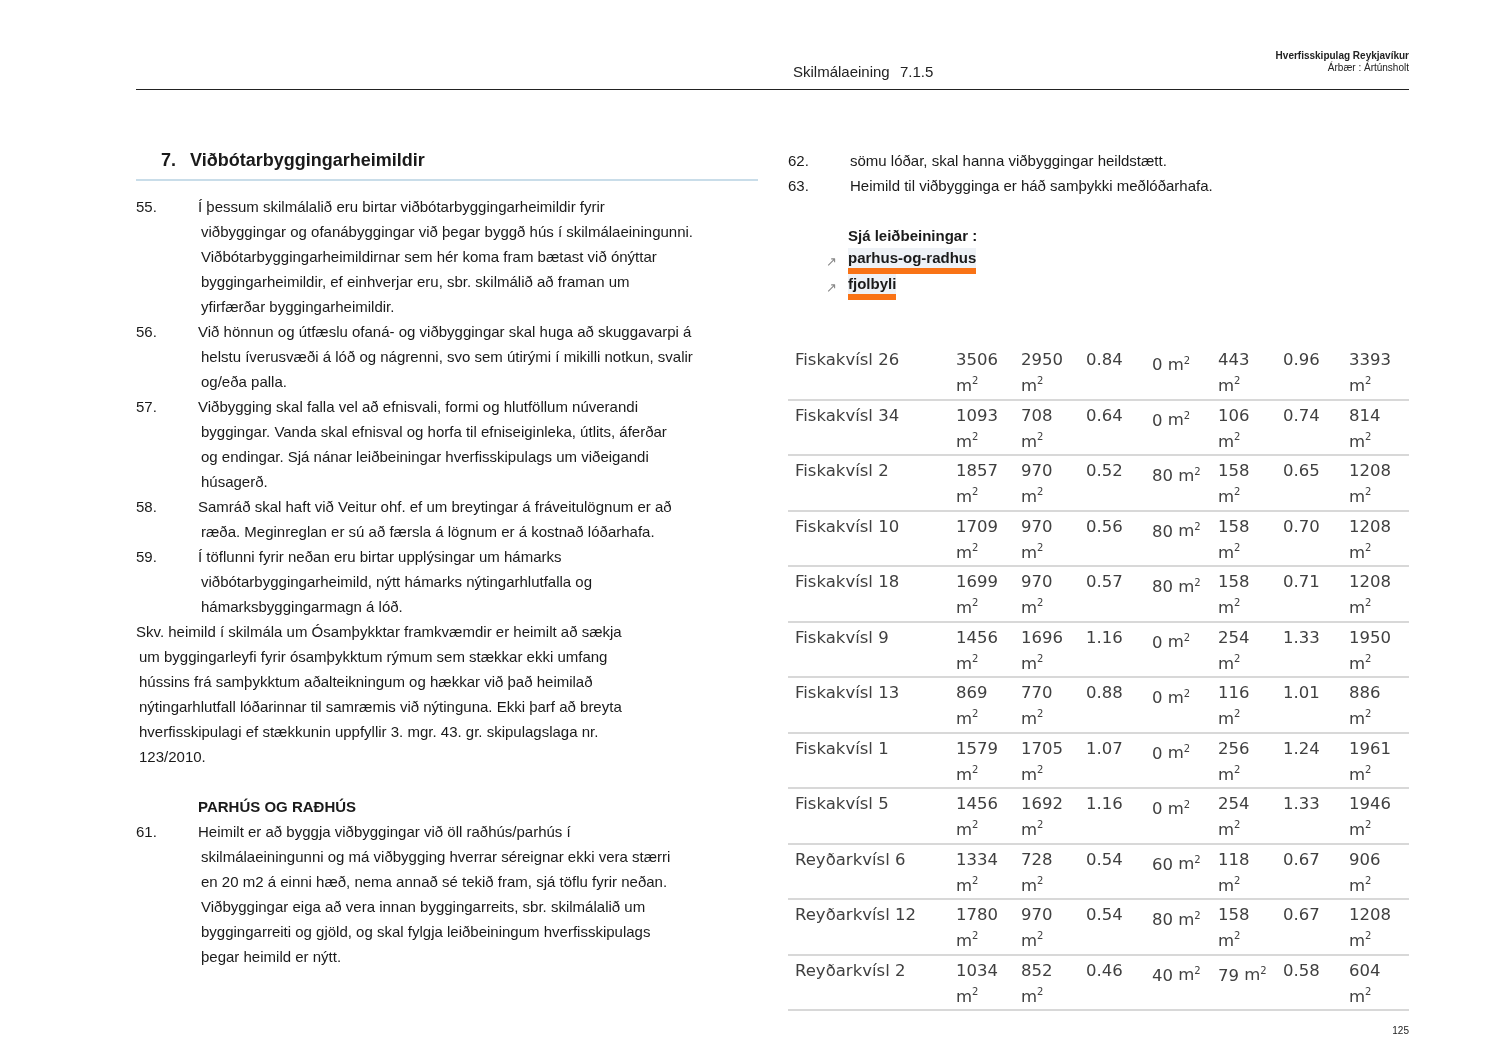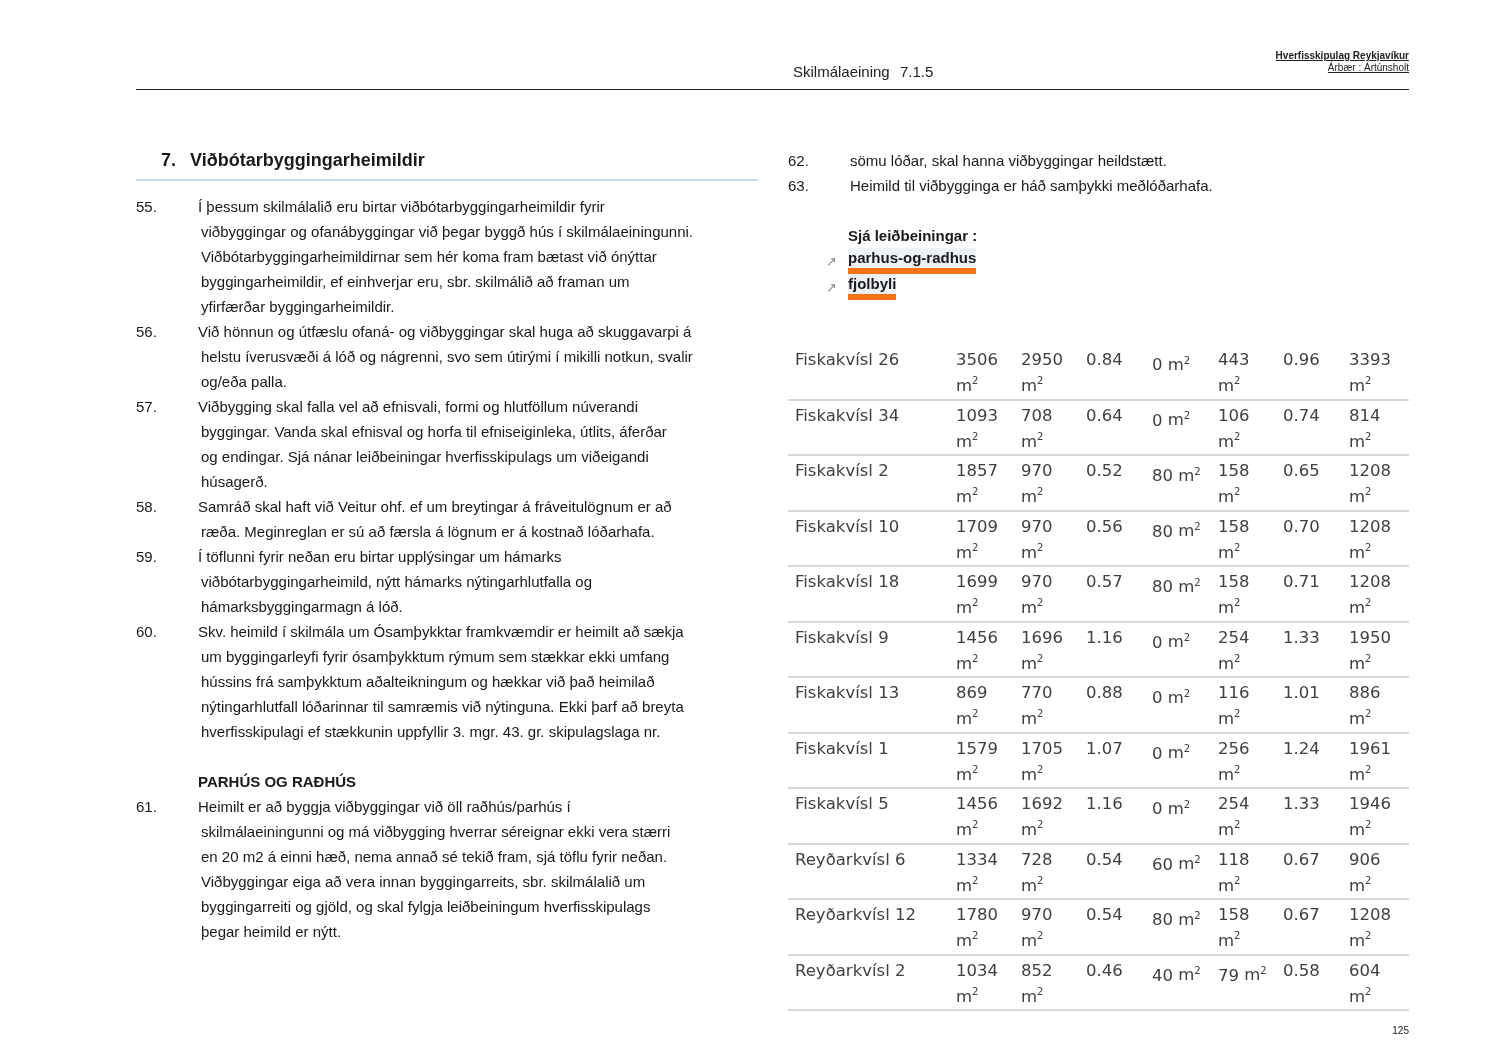--- a/index.html
+++ b/index.html
@@ -3,21 +3,21 @@
 <meta charset="utf-8">
 <style>
   html, body { margin: 0; padding: 0; background: #ffffff; }
   body {
     width: 1500px; height: 1061px; position: relative; overflow: hidden;
     font-family: "Liberation Sans", sans-serif; color: #1a1a1a;
   }
   .header-left { position: absolute; top: 63px; left: 793px; font-size: 15px; color: #222; }
   .header-left span { display: inline-block; }
   .header-left .sec { width: 107px; }
-  .header-right { position: absolute; top: 50px; right: 91px; text-align: right; font-size: 10px; line-height: 12px; color: #222; text-decoration: underline; }
+  .header-right { position: absolute; top: 50px; right: 91px; text-align: right; font-size: 10px; line-height: 12px; color: #222; }
   .header-right .t1 { font-weight: bold; }
   .header-rule { position: absolute; top: 89px; left: 136px; width: 1273px; height: 1px; background: #222; }
 
   .left-col { position: absolute; top: 145px; left: 136px; width: 622px; }
   .sec-title { font-size: 18px; font-weight: bold; padding-left: 25px; height: 34px; line-height: 30px; }
   .sec-title .num { display: inline-block; width: 29px; }
   .title-rule { height: 2px; background: #c9dde9; margin-bottom: 13px; }
 
   .para { display: flex; font-size: 15px; line-height: 25px; }
   .para .pnum { width: 62px; flex-shrink: 0; }
@@ -102,27 +102,27 @@
       </div>
       <div class="para">
         <div class="pnum">59.</div>
         <div class="ptext">
           <span class="line">Í töflunni fyrir neðan eru birtar upplýsingar um hámarks</span>
           <span class="line">viðbótarbyggingarheimild, nýtt hámarks nýtingarhlutfalla og</span>
           <span class="line">hámarksbyggingarmagn á lóð.</span>
         </div>
       </div>
       <div class="para">
-        <div class="pnum">60.</div>
         <div class="ptext">
           <span class="line">Skv. heimild í skilmála um Ósamþykktar framkvæmdir er heimilt að sækja</span>
           <span class="line">um byggingarleyfi fyrir ósamþykktum rýmum sem stækkar ekki umfang</span>
           <span class="line">hússins frá samþykktum aðalteikningum og hækkar við það heimilað</span>
           <span class="line">nýtingarhlutfall lóðarinnar til samræmis við nýtinguna. Ekki þarf að breyta</span>
           <span class="line">hverfisskipulagi ef stækkunin uppfyllir 3. mgr. 43. gr. skipulagslaga nr.</span>
+          <span class="line">123/2010.</span>
         </div>
       </div>
     </div>
   <div class="subhead">PARHÚS OG RAÐHÚS</div>
   <div id="para61">
       <div class="para">
         <div class="pnum">61.</div>
         <div class="ptext">
           <span class="line">Heimilt er að byggja viðbyggingar við öll raðhús/parhús í</span>
           <span class="line">skilmálaeiningunni og má viðbygging hverrar séreignar ekki vera stærri</span>

